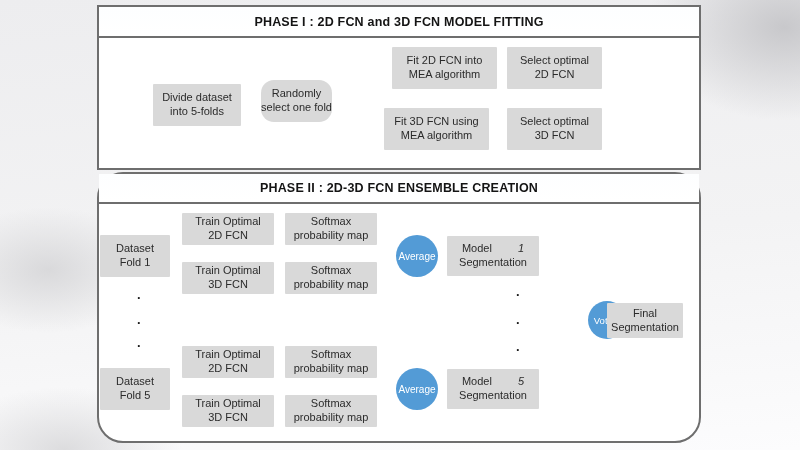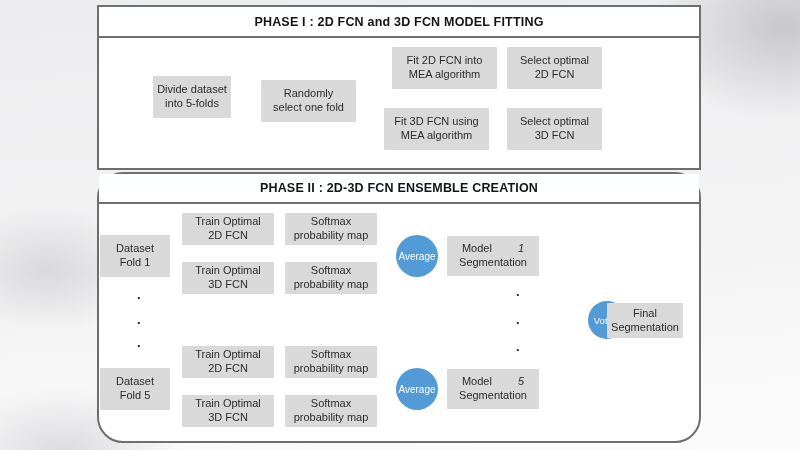--- a/index.html
+++ b/index.html
@@ -86,23 +86,23 @@
       <path d="M527,292 L549,292"></path>
       <path d="M527,320 L552,320" marker-end="url(#arwd)"></path>
       <path d="M527,347 L549,347"></path>
     </g>
   </svg>
 
   <div class="phase" style="left:97px; top:5px; width:604px; height:165px;">
     <div class="phase-title" style="height:31px;">PHASE I : 2D FCN and 3D FCN MODEL FITTING</div>
   </div>
 
-  <div class="gbox" style="left:153px; top:76px; width:78px; height:42px;">Divide dataset
+  <div class="gbox" style="left:153px; top:84px; width:88px; height:42px;">Divide dataset
 into 5-folds</div>
-  <div class="gbox" style="left:261px; top:80px; width:95px; height:42px;">Randomly
+  <div class="gbox" style="left:261px; top:80px; width:71px; height:42px;border-radius:13px;">Randomly
 select one fold</div>
   <div class="gbox" style="left:392px; top:47px; width:105px; height:42px;">Fit 2D FCN into
 MEA algorithm</div>
   <div class="gbox" style="left:507px; top:47px; width:95px; height:42px;">Select optimal
 2D FCN</div>
   <div class="gbox" style="left:384px; top:108px; width:105px; height:42px;">Fit 3D FCN using
 MEA algorithm</div>
   <div class="gbox" style="left:507px; top:108px; width:95px; height:42px;">Select optimal
 3D FCN</div>
 

